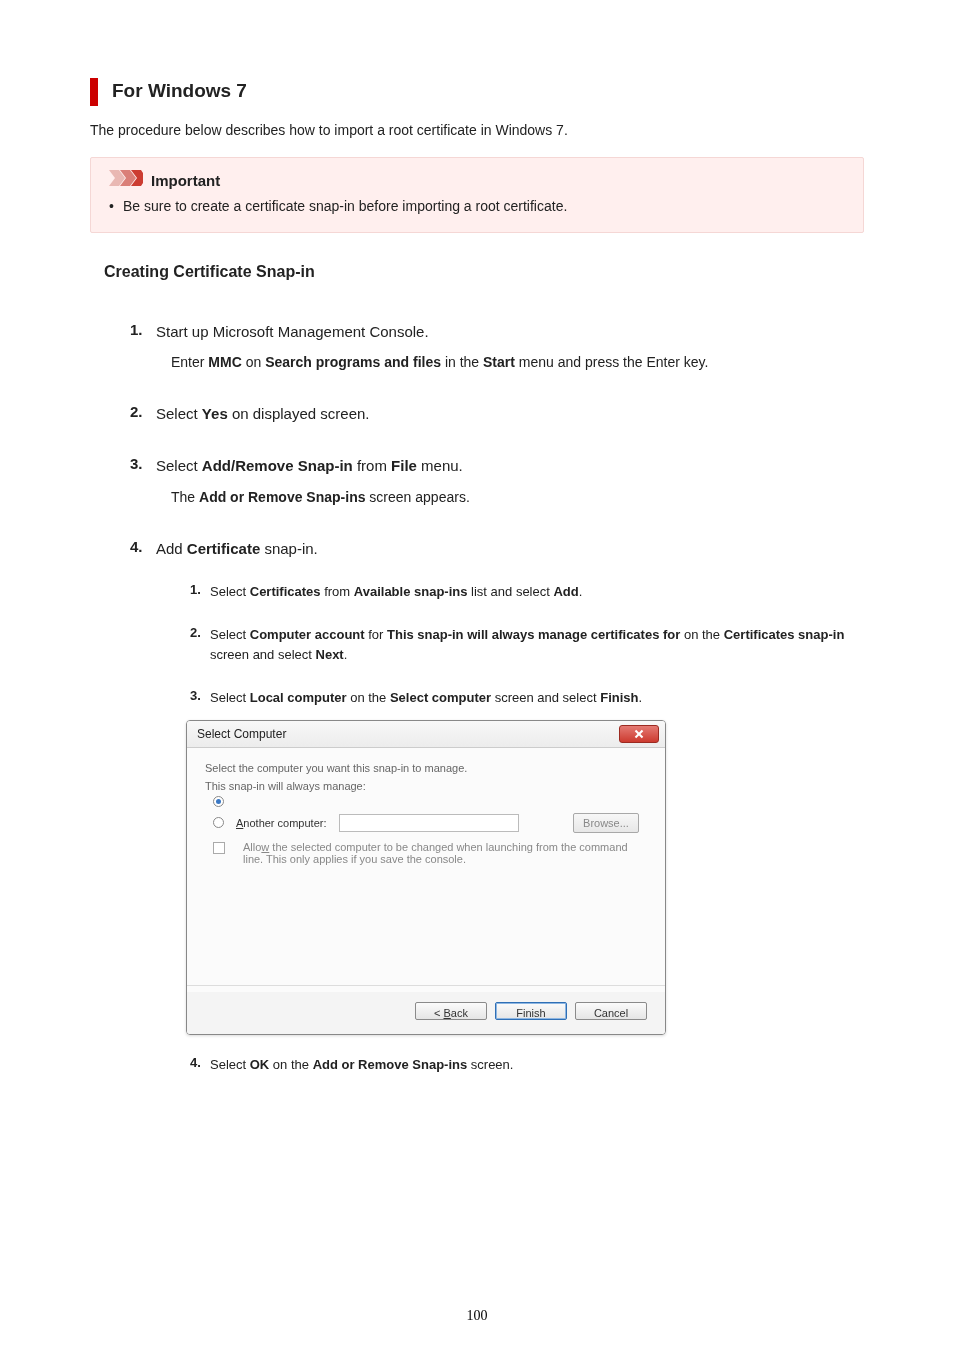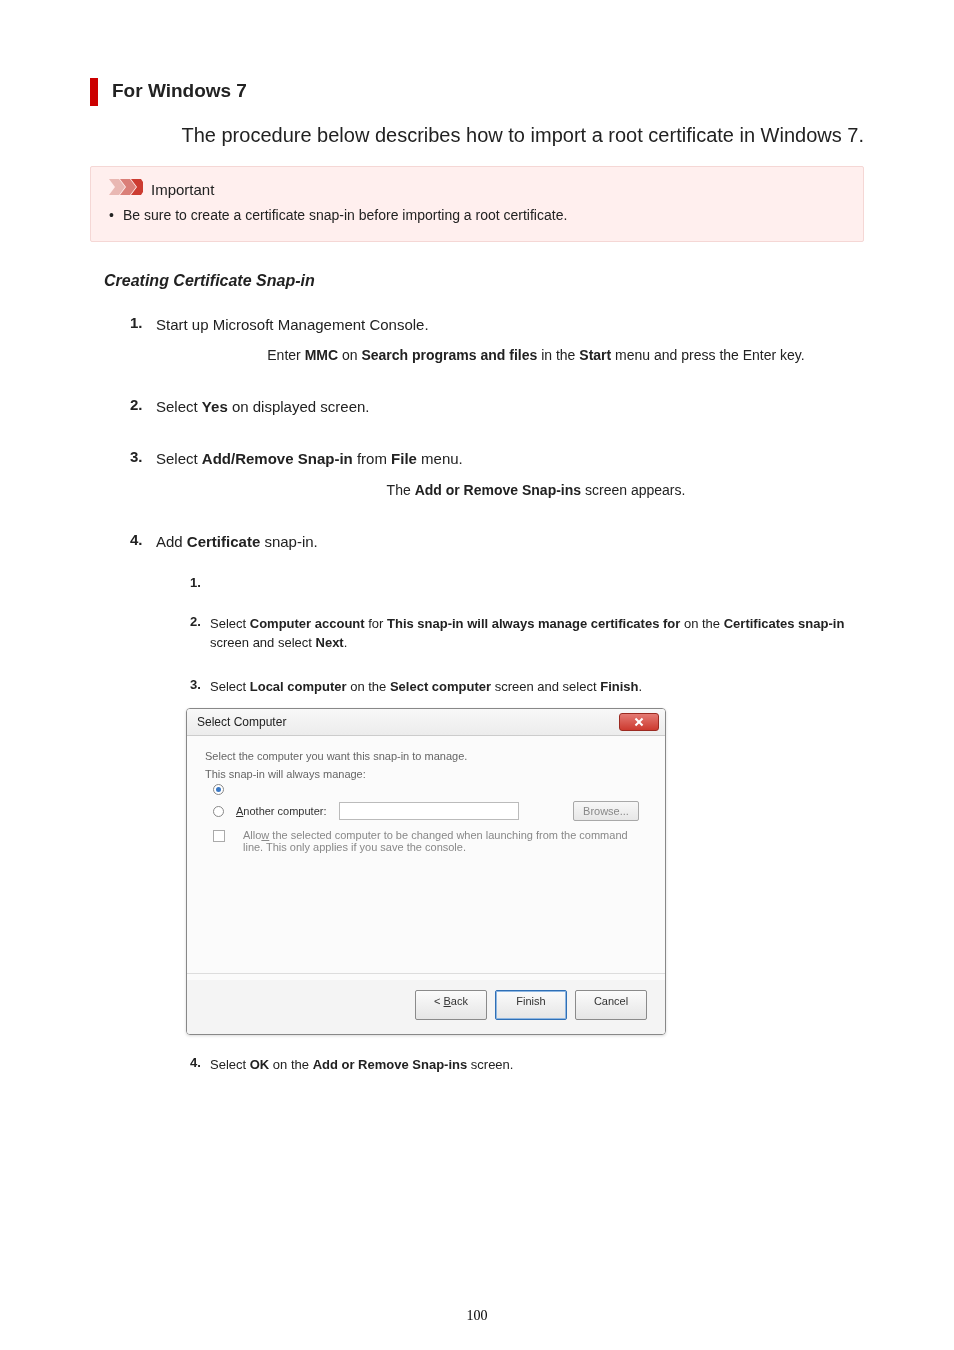--- a/index.html
+++ b/index.html
@@ -28,61 +28,59 @@
   .red-bar {
     position: absolute;
     left: 0;
     top: -2px;
     width: 8px;
     height: 28px;
     background: #cc0000;
   }
 
   .body-text {
-    font-size: 20px;
+    font-size: 14px;
     margin: 0 0 16px 0;
     line-height: 1.5;
-    text-align: right;
   }
 
   
   .important-box {
     background: #ffefee;
     border: 1px solid #f5d7d5;
     border-radius: 2px;
     padding: 12px 18px 14px 18px;
     margin-bottom: 30px;
   }
   .imp-head {
     display: flex;
     align-items: center;
     margin-bottom: 6px;
   }
   .imp-icon {
     display: inline-block;
     margin-right: 8px;
   }
   .imp-title {
-    font-weight: normal;
+    font-weight: bold;
     font-size: 15px;
   }
   .imp-list {
     font-size: 14px;
     line-height: 1.55;
   }
   .imp-list .bullet-line { display:flex; }
   .imp-list .bullet-line .dot { width:14px; }
   .imp-sub { padding-left:14px; margin-top:8px; }
 
   
   .sec-title {
     font-size: 16px;
     font-weight: bold;
-    margin: 8px 0 24px 14px;
-    font-style: italic;
+    margin: 8px 0 40px 14px;
   }
 
   
   .steps {
     margin-left: 40px;
   }
   .step-row {
     display: flex;
     margin-bottom: 6px;
   }
@@ -90,24 +88,23 @@
     font-size: 15px;
     font-weight: bold;
     width: 26px;
     flex: 0 0 26px;
   }
   .step-text {
     font-size: 15px;
     line-height: 1.45;
   }
   .step-sub {
-    margin: 10px 0 30px 78px;
+    margin: 10px 0 30px 41px;
     font-size: 14px;
     line-height: 1.5;
-    text-align: center;
   }
   .step-gap { margin-bottom: 30px; }
 
   
   .substeps {
     margin-left: 100px;
     margin-top: 22px;
   }
   .sub-row {
     display: flex;
@@ -200,21 +197,21 @@
 
   .dlg-space { height: 120px; }
   .dlg-divider { border-top:1px solid #ddd; margin:0 -18px; }
 
   .dlg-footer {
     display:flex; justify-content:flex-end; gap:8px;
     padding: 10px 18px 14px 18px;
     background: #f4f4f4;
   }
   .dlg-btn {
-    min-width: 72px; height:30px; line-height:20px;
+    min-width: 72px; height:18px; line-height:20px;
     border:1px solid #8a8a8a; border-radius:2px;
     background: linear-gradient(#fbfbfb,#e5e5e5);
     text-align:center; font-size:11px; color:#333;
   }
   .dlg-btn.primary { border:1px solid #2f6fb5; box-shadow: inset 0 0 0 1px #8db6e2; }
 
   .page-num {
     position: absolute;
     bottom: 26px;
     left: 50%;
@@ -293,20 +290,23 @@
       <div class="step-text">
         <span>Add </span><b>Certificate</b><span> snap-in.</span>
       </div>
     </div>
   </div>
 
   <div class="substeps">
 
     <div class="sub-row">
       <div class="sub-num">1.</div>
+      <div class="sub-text">
+        <span>Select </span><b>Certificates</b><span> from </span><b>Available snap-ins</b><span> list and select </span><b>Add</b><span>.</span>
+      </div>
     </div>
 
     <div class="sub-row">
       <div class="sub-num">2.</div>
       <div class="sub-text">
         <span>Select </span><b>Computer account</b><span> for </span><b>This snap-in will always manage certificates for</b><span> on the </span><b>Certificates snap-in</b><span> screen and select </span><b>Next</b><span>.</span>
       </div>
     </div>
 
     <div class="sub-row" style="margin-bottom:10px;">

